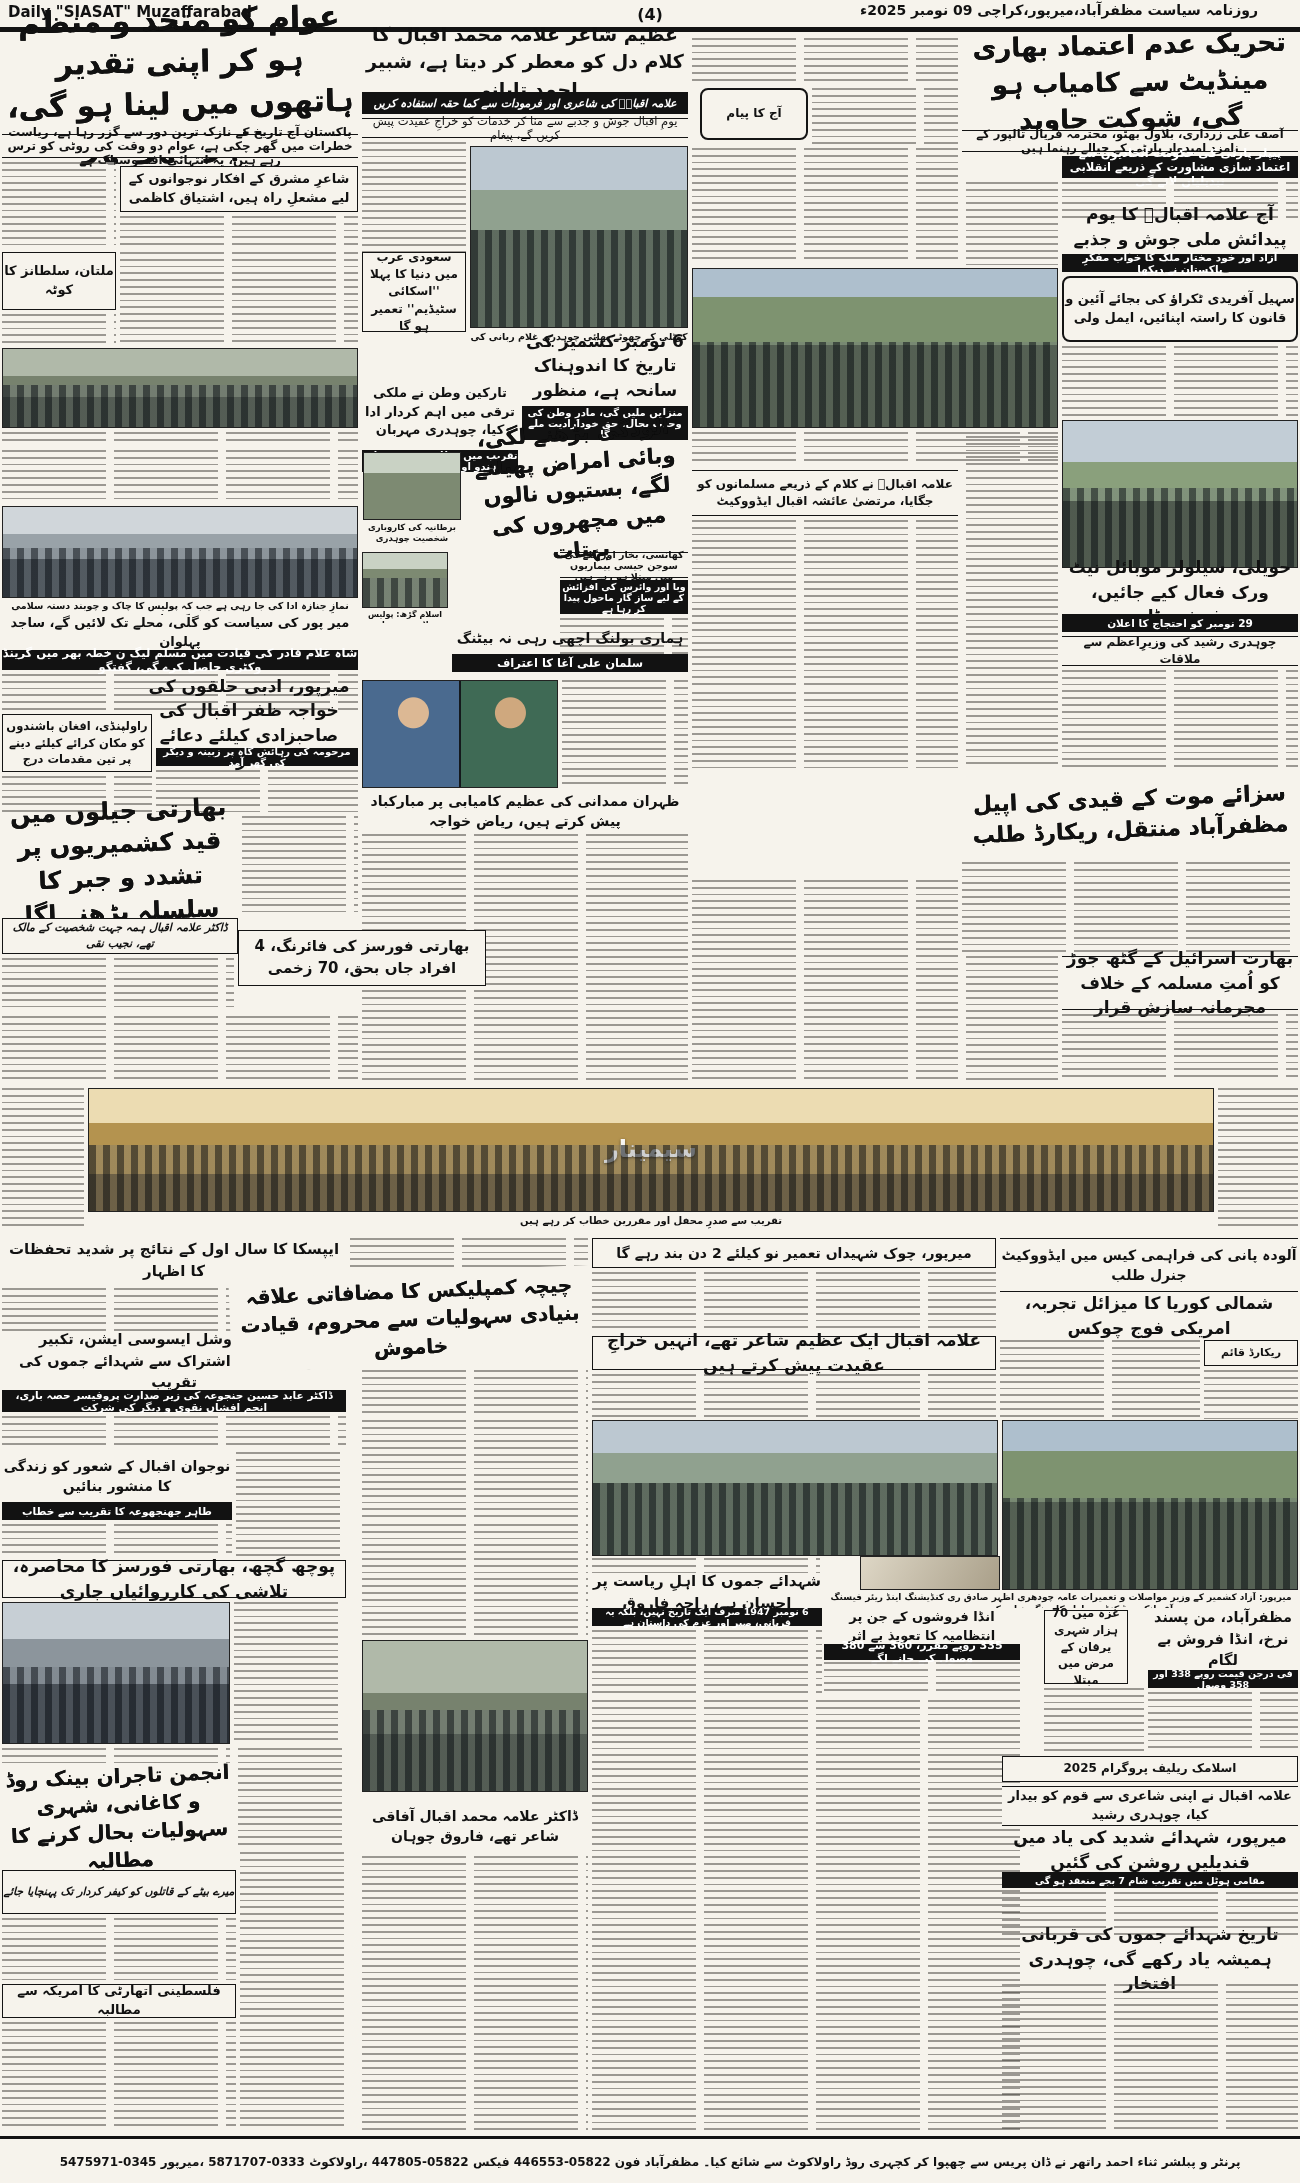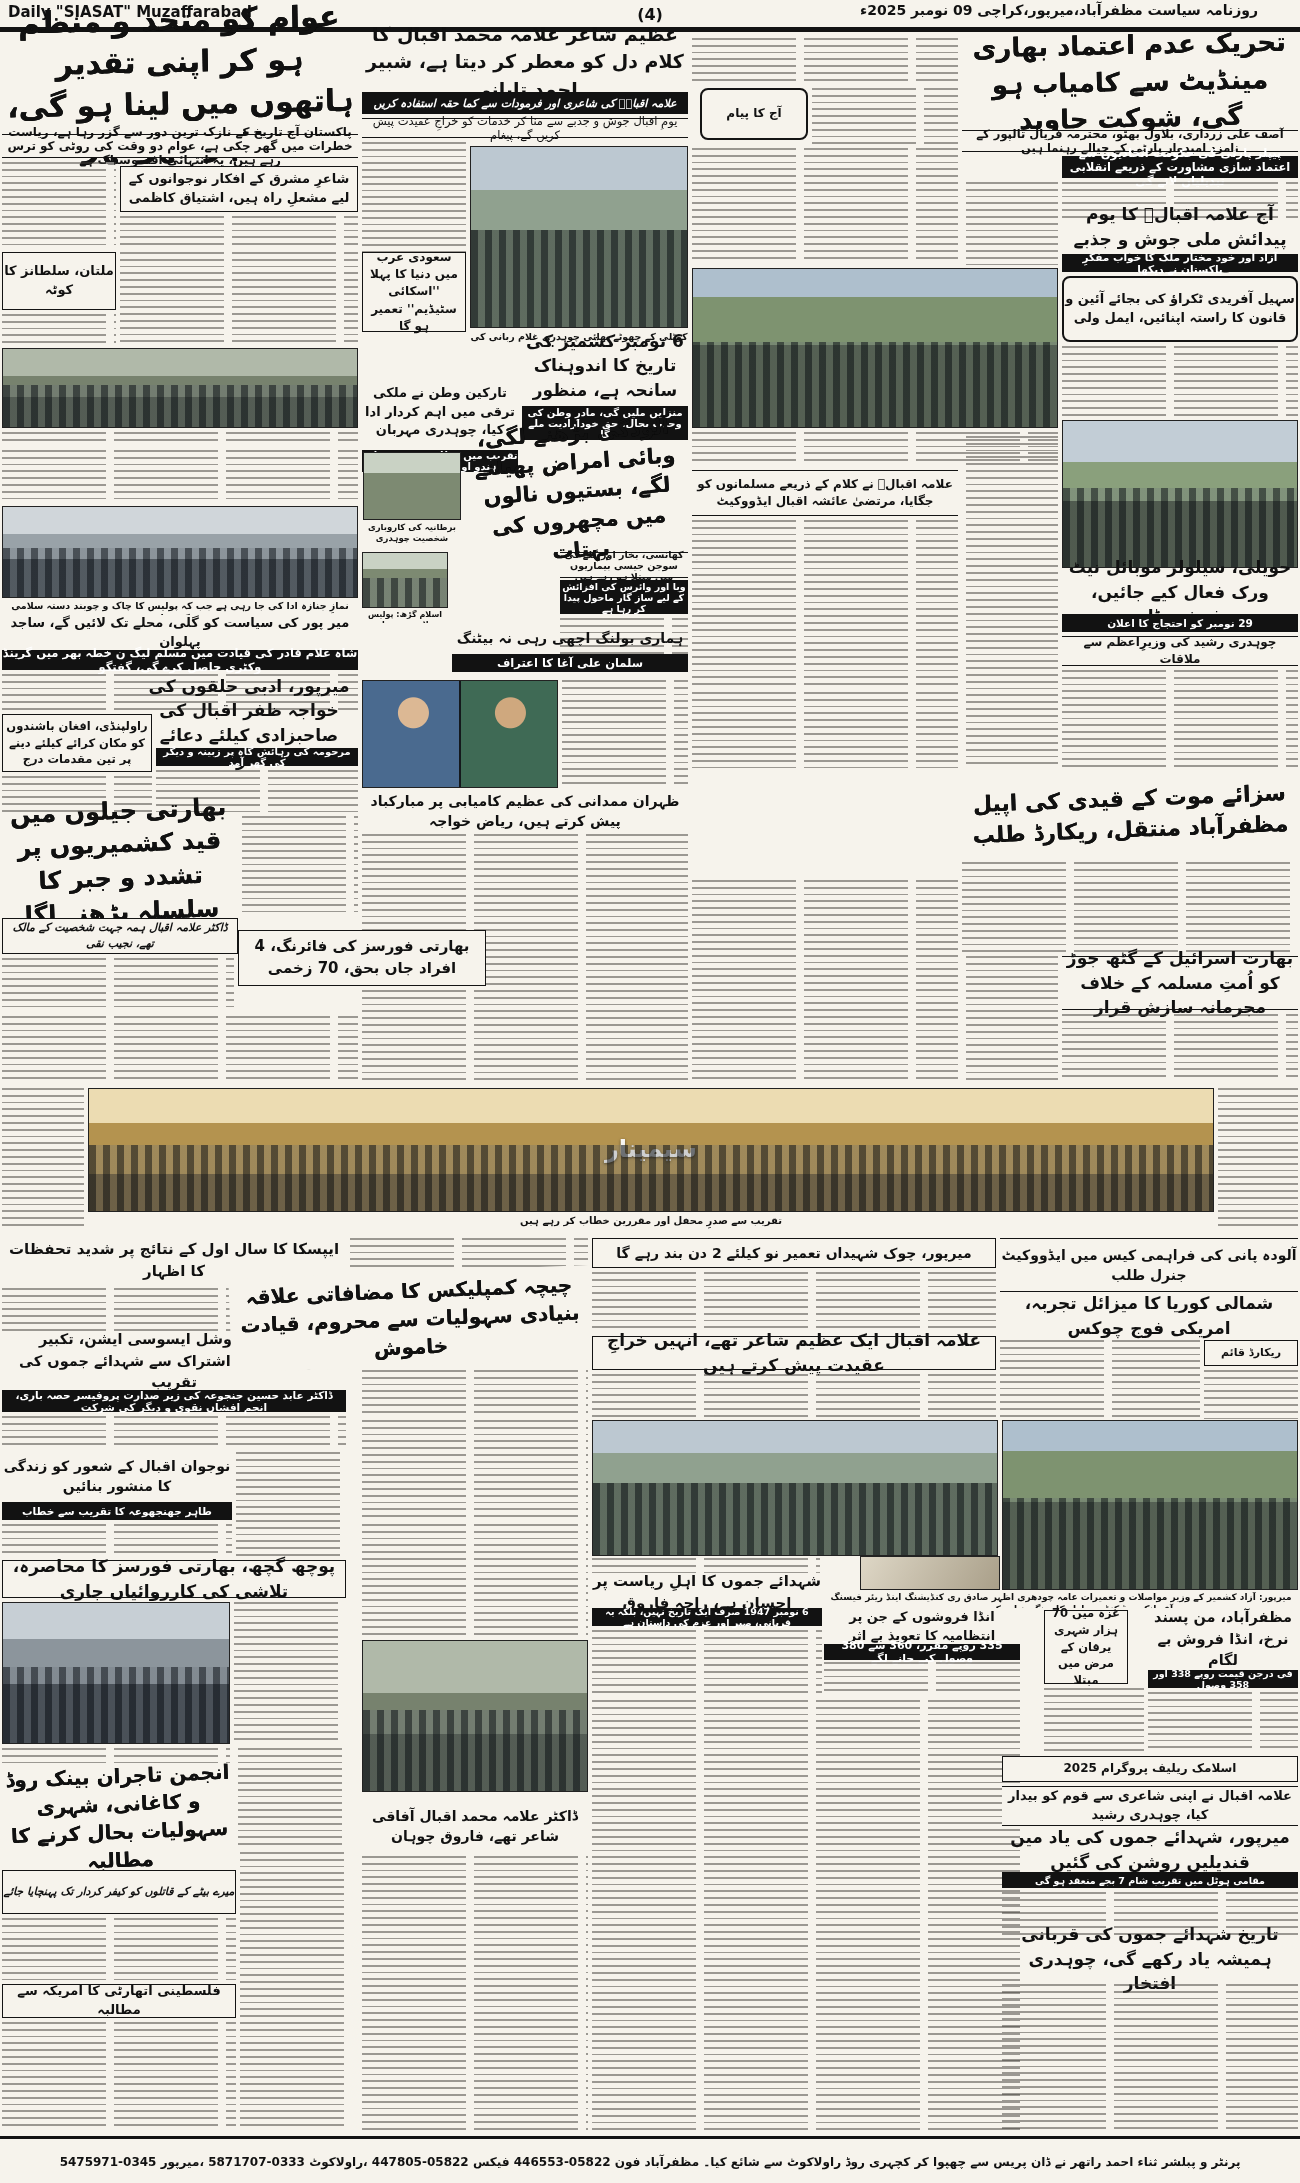--- a/index.html
+++ b/index.html
@@ -205,21 +205,21 @@
   <div class="abs fx" style="left:824px;top:1662px;width:196px;height:32px;"></div>
   <div class="abs ctr bx hl u115" style="left:1044px;top:1610px;width:84px;height:74px;">غزہ میں 70 ہزار شہری یرقان کے مرض میں مبتلا</div>
   <div class="abs ctr hl u145" style="left:1148px;top:1610px;width:150px;height:58px;">مظفرآباد، من پسند نرخ، انڈا فروش بے لگام</div>
   <div class="abs ctr bar" style="left:1148px;top:1670px;width:150px;height:18px;font-size:9.5px;">فی درجن قیمت روپے 338 اور 358 وصول</div>
   <div class="abs fx" style="left:1148px;top:1692px;width:150px;height:60px;"></div>
   <div class="abs fx" style="left:1044px;top:1688px;width:100px;height:64px;"></div>
   <div class="abs fx" style="left:592px;top:1700px;width:428px;height:200px;"></div>
   <div class="abs fx" style="left:592px;top:1904px;width:428px;height:226px;"></div>
   <div class="abs ctr bx hl u12" style="left:1002px;top:1756px;width:296px;height:26px;">اسلامک ریلیف پروگرام 2025</div>
   <div class="abs ctr ln hl u13" style="left:1002px;top:1786px;width:296px;height:40px;">علامہ اقبال نے اپنی شاعری سے قوم کو بیدار کیا، چوہدری رشید</div>
-  <div class="abs ctr hl u135" style="left:1002px;top:1830px;width:296px;height:40px;">میرپور، شہدائے جموں کی یاد میں قندیلیں روشن کی گئیں</div>
+  <div class="abs ctr hl u135" style="left:1002px;top:1830px;width:296px;height:40px;">میرپور، شہدائے شدید کی یاد میں قندیلیں روشن کی گئیں</div>
   <div class="abs ctr bar" style="left:1002px;top:1872px;width:296px;height:16px;font-size:9.5px;">مقامی ہوٹل میں تقریب شام 7 بجے منعقد ہو گی</div>
   <div class="abs fx" style="left:1002px;top:1892px;width:296px;height:44px;"></div>
   <div class="abs ctr hl u135" style="left:1002px;top:1938px;width:296px;height:42px;">تاریخ شہدائے جموں کی قربانی ہمیشہ یاد رکھے گی، چوہدری افتخار</div>
   <div class="abs fx" style="left:1002px;top:1984px;width:296px;height:146px;"></div>
 
   <div class="abs rule" style="left:0;top:2136px;width:1300px;height:3px;"></div>
   <div class="abs ctr" style="left:0;top:2148px;width:1300px;height:28px;font-size:12px;font-weight:bold;">پرنٹر و پبلشر ثناء احمد راتھر نے ڈان پریس سے چھپوا کر کچہری روڈ راولاکوٹ سے شائع کیا۔ مظفرآباد فون 05822-446553 فیکس 05822-447805 ،راولاکوٹ 0333-5871707 ،میرپور 0345-5475971</div>
 
 </div>
 

